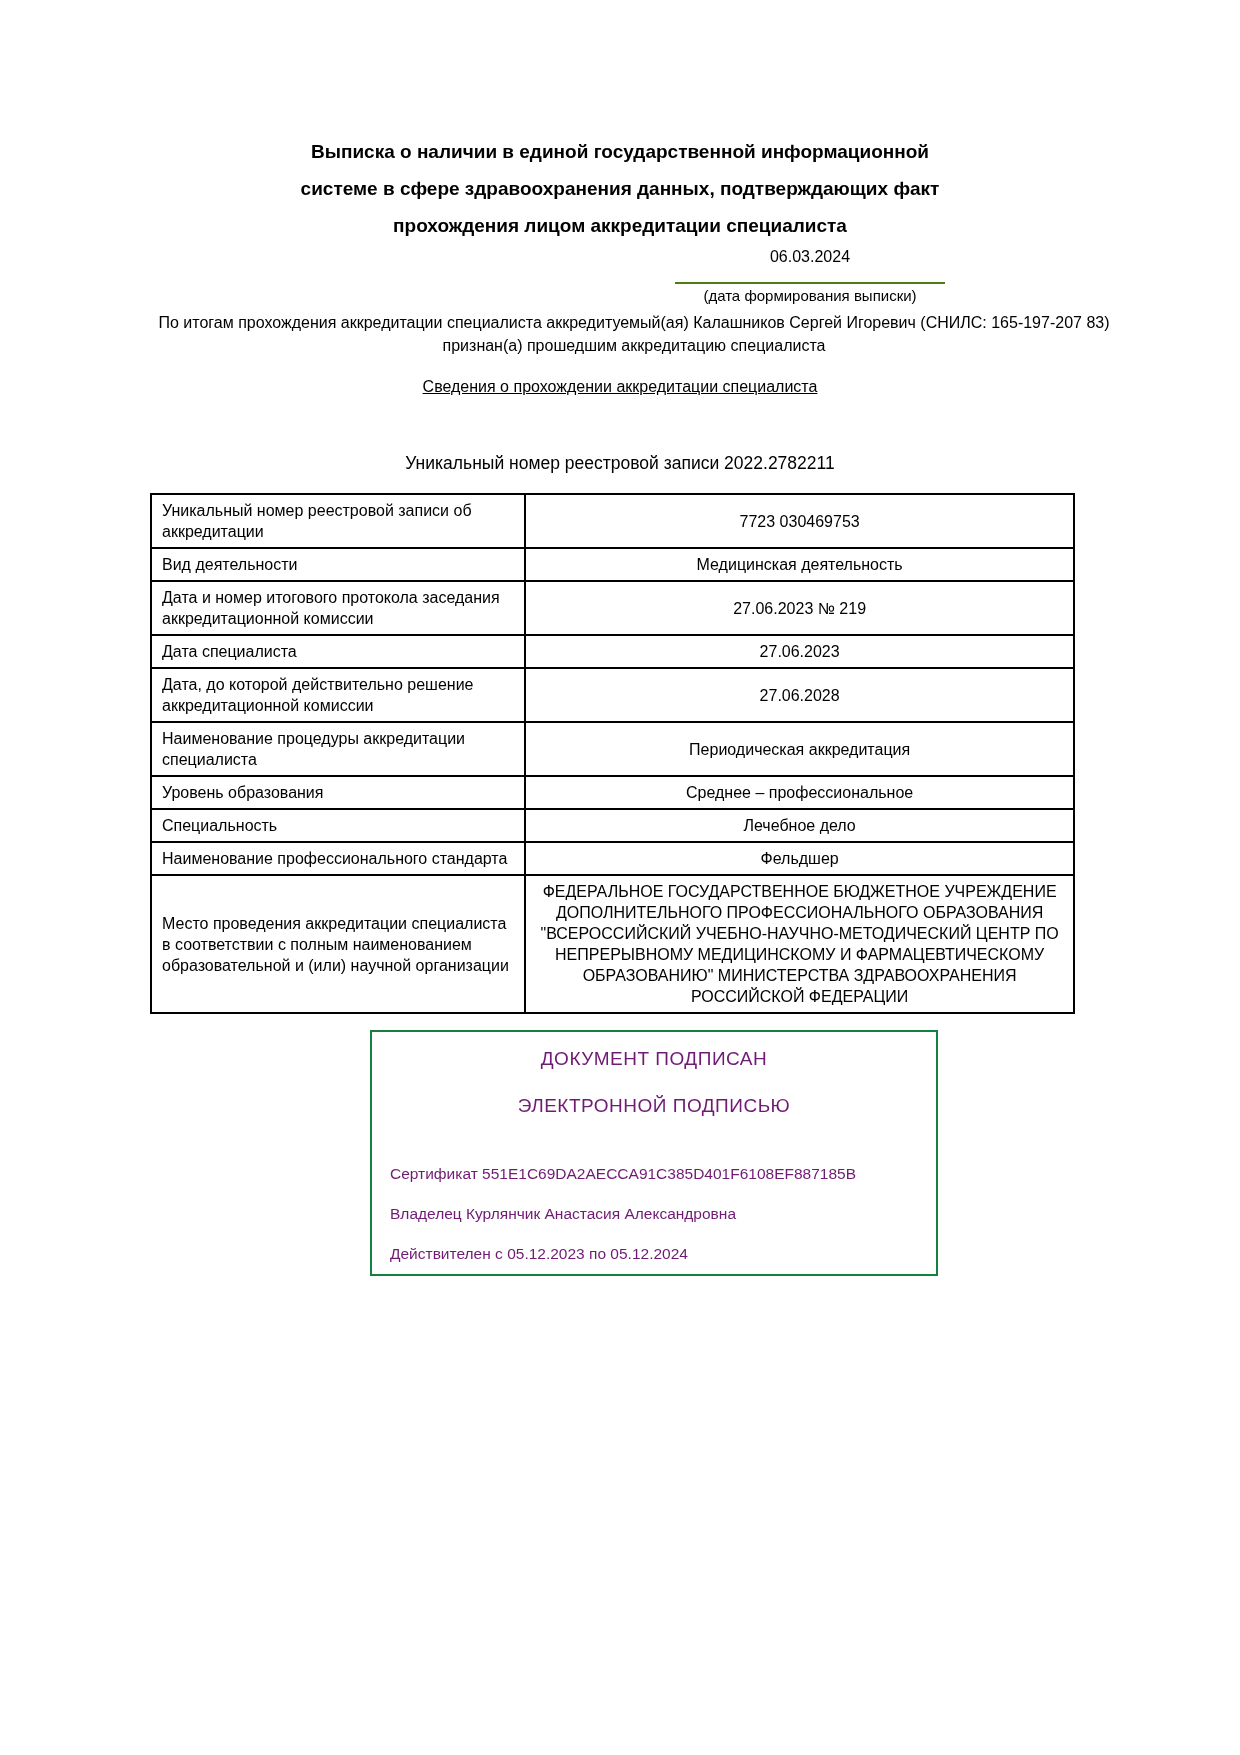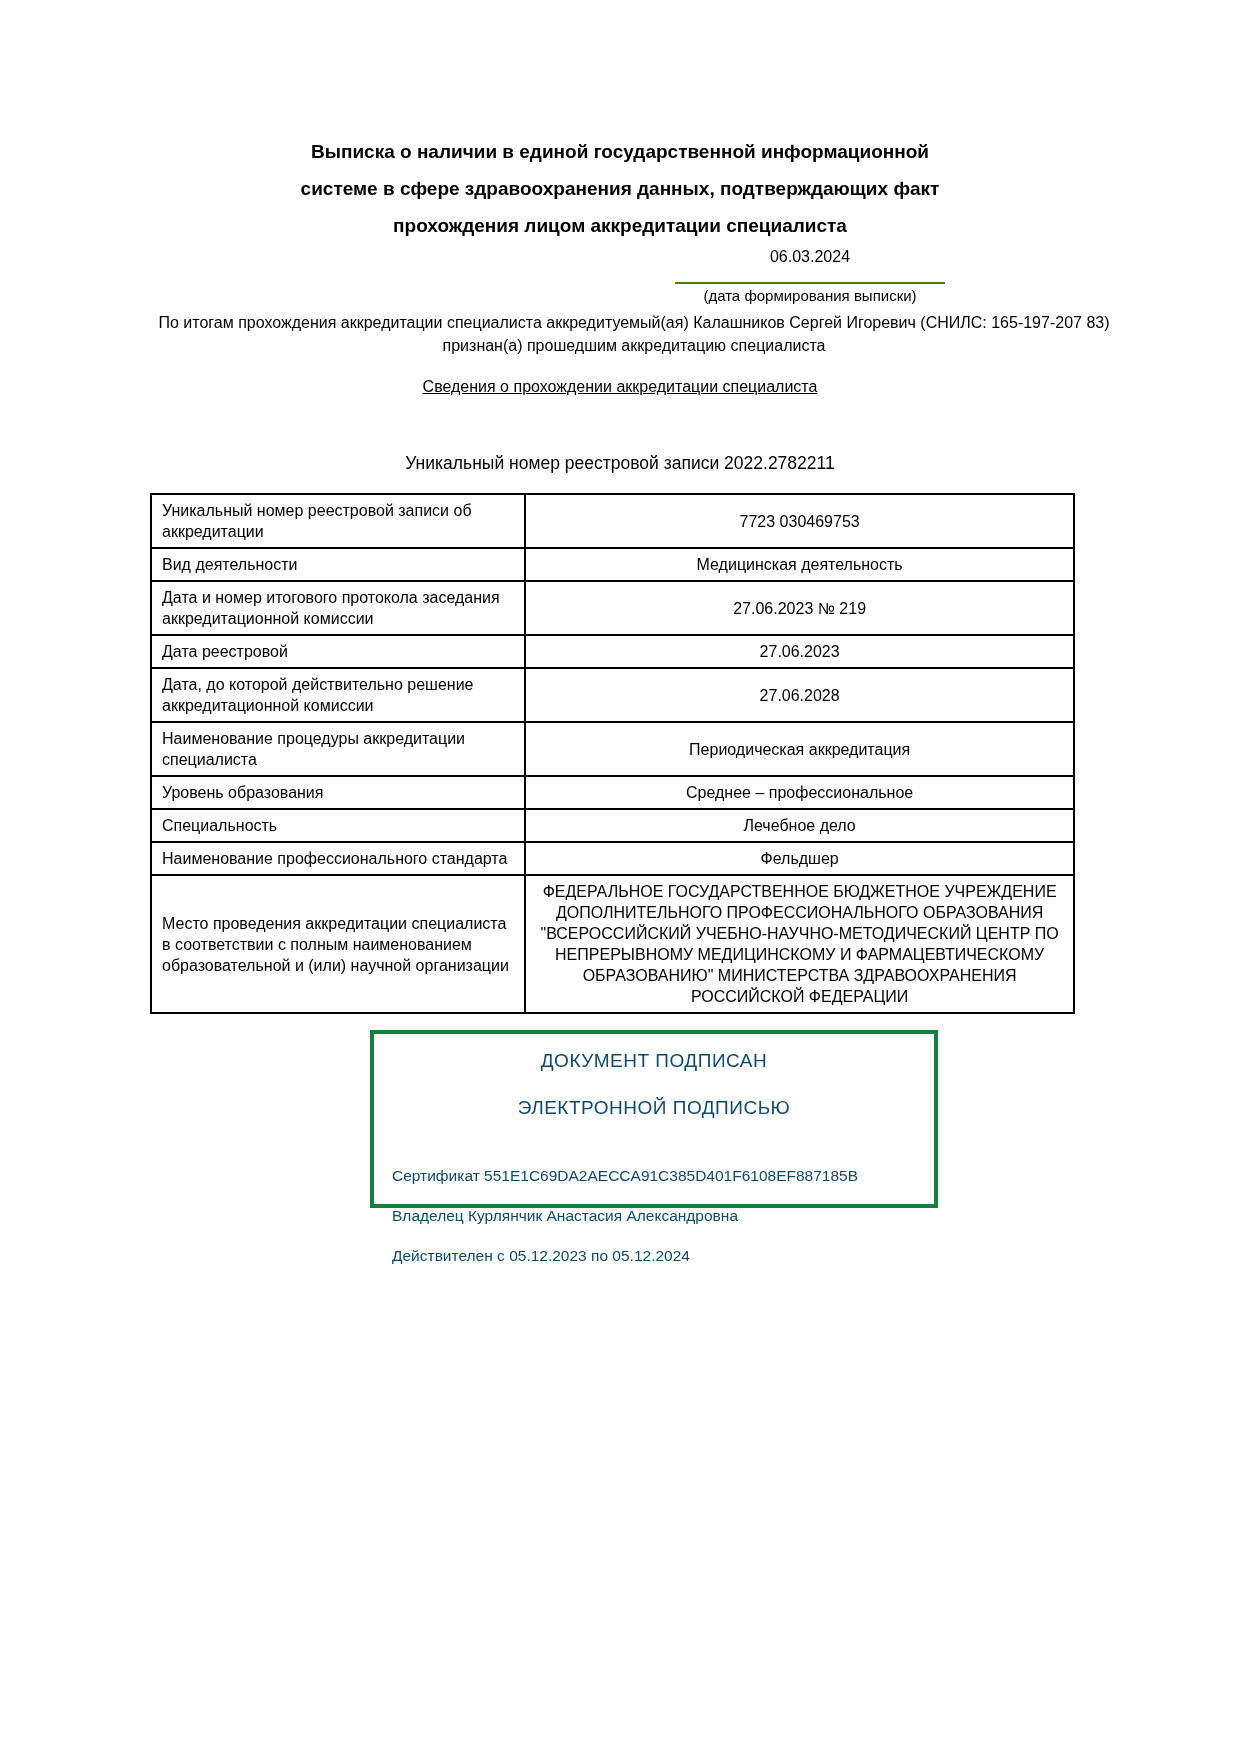--- a/index.html
+++ b/index.html
@@ -94,23 +94,23 @@
   }
   .acc-table td.label-cell { width: 375px; }
   .acc-table td.value-cell { width: 550px; text-align: center; }
 
   
   .sig-box {
     position: absolute;
     top: 1030px;
     left: 370px;
     width: 568px;
-    height: 178px;
-    border: 4px solid #15803d;
-    color: #0c4a6e;
+    height: 246px;
+    border: 2px solid #15803d;
+    color: #701a75;
     background: #ffffff;
   }
   .sig-head {
     text-align: center;
     font-size: 19px;
     letter-spacing: 0.5px;
   }
   .sig-head-1 { margin-top: 16px; }
   .sig-head-2 { margin-top: 25px; }
   .sig-details {
@@ -153,21 +153,21 @@
     </tr>
       <tr>
       <td class="label-cell">Вид деятельности</td>
       <td class="value-cell">Медицинская деятельность</td>
     </tr>
       <tr>
       <td class="label-cell">Дата и номер итогового протокола заседания аккредитационной комиссии</td>
       <td class="value-cell">27.06.2023 № 219</td>
     </tr>
       <tr>
-      <td class="label-cell">Дата реестровой</td>
+      <td class="label-cell">Дата специалиста</td>
       <td class="value-cell">27.06.2023</td>
     </tr>
       <tr>
       <td class="label-cell">Дата, до которой действительно решение аккредитационной комиссии</td>
       <td class="value-cell">27.06.2028</td>
     </tr>
       <tr>
       <td class="label-cell">Наименование процедуры аккредитации специалиста</td>
       <td class="value-cell">Периодическая аккредитация</td>
     </tr>

